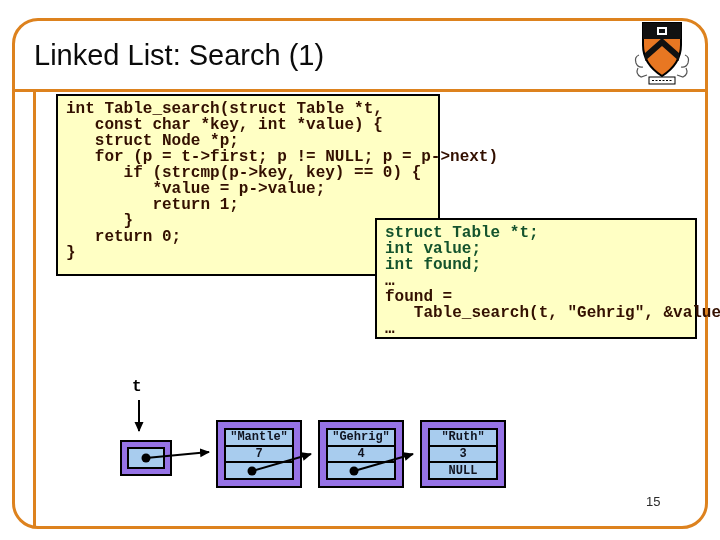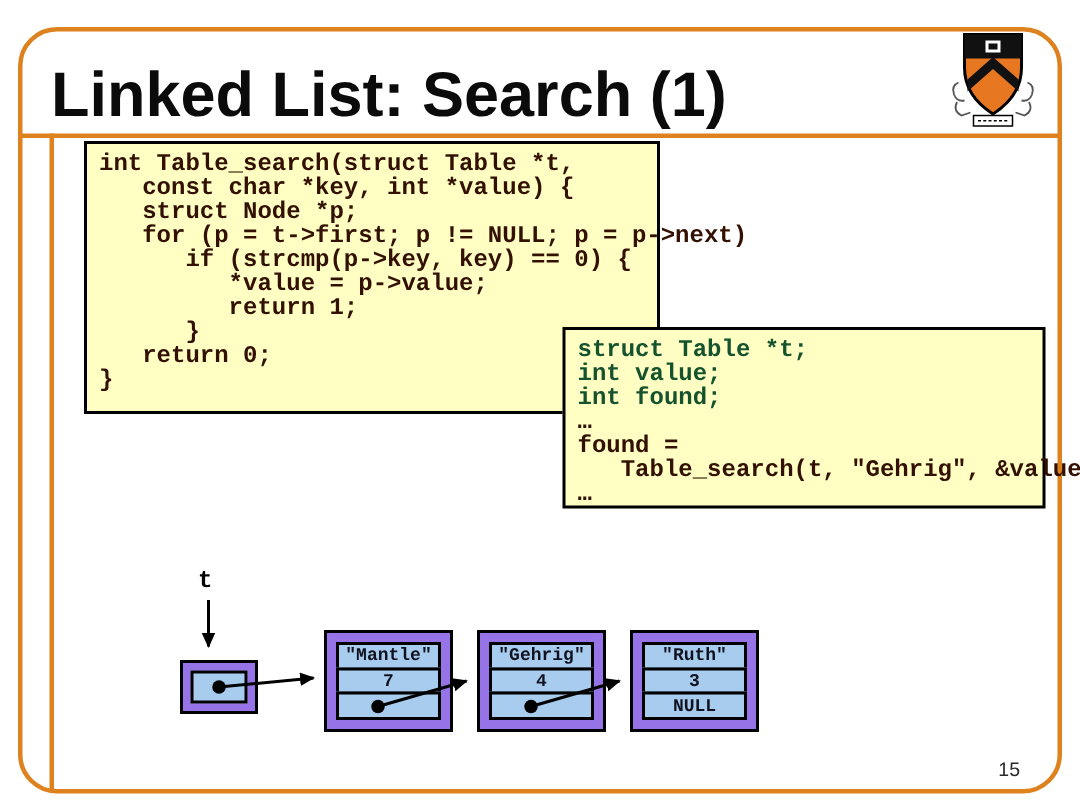--- a/index.html
+++ b/index.html
@@ -8,27 +8,27 @@
     font-family:"Liberation Sans", sans-serif; overflow:hidden;
   }
   
   .frame {
     position:absolute; left:12px; top:18px; width:696px; height:511px;
     border:3px solid #DD821E; border-radius:26px; box-sizing:border-box;
   }
   .divider { position:absolute; left:12px; top:89px; width:696px; height:3px; background:#DD821E; }
   .leftline { position:absolute; left:33px; top:89px; width:3px; height:437px; background:#DD821E; }
   .title {
-    position:absolute; left:34px; top:39px; font-size:42px; font-weight:700;
+    position:absolute; left:34px; top:39px; font-size:29px; font-weight:400;
     color:#0b0b0b; white-space:nowrap;
   }
   .logo { position:absolute; left:633px; top:21px; width:58px; height:66px; }
   .pagenum {
-    position:absolute; left:646px; top:494px; width:34px; text-align:right;
-    font-size:13px; color:#2b2b2b;margin-top:11px;
+    position:absolute; left:646px; top:494px; width:34px; 
+    font-size:13px; color:#2b2b2b;
   }
   
   .codebox {
     position:absolute; background:#FFFFC4; border:2px solid #000;
     box-sizing:border-box; padding:5px 8px;
   }
   .codebox pre {
     margin:0; font-family:"Liberation Mono","DejaVu Sans Mono",monospace;
     font-weight:700; font-size:16px; line-height:16px; color:#331000;
   }

